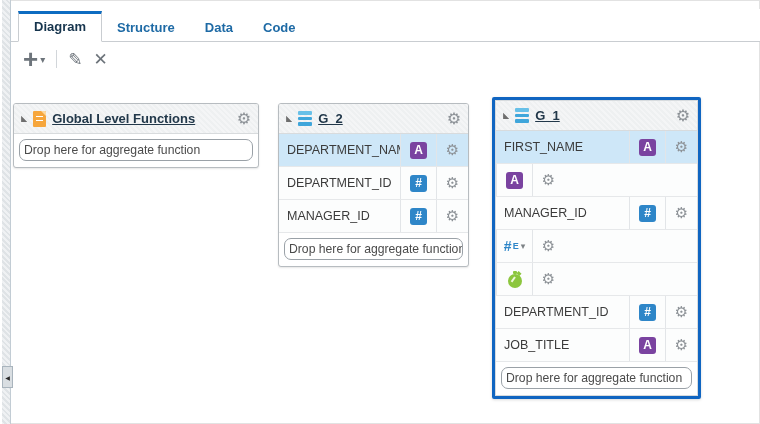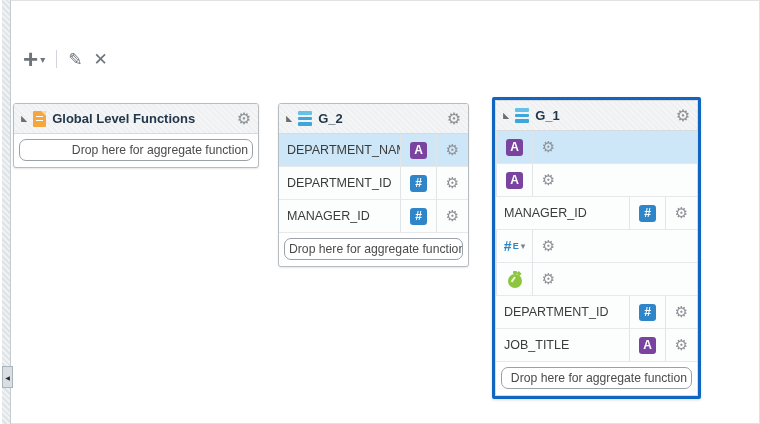--- a/index.html
+++ b/index.html
@@ -32,21 +32,21 @@
   .caret { font-size:10px; color:#6d747b; }
   .tb-sep { width:1px; height:18px; background:#d2d6da; }
   .pencil, .xicon { font-size:17px; color:#6d747b; font-weight:bold; cursor:pointer; }
 
   
   .panel { position:absolute; background:#fff; border:1px solid #b7bcc0; border-radius:3px;
     box-shadow:0 1px 2px rgba(0,0,0,0.10); }
   .phead { height:30px; display:flex; align-items:center; gap:6px; padding:0 7px;
     background:repeating-linear-gradient(45deg,#f4f5f6 0 2px,#eef0f1 2px 4px);
     border-bottom:1px solid #d8dbdd; border-radius:2px 2px 0 0; }
-  .ptitle { font-size:13px; font-weight:bold; color:#22384a; }
+  .ptitle { font-size:13px; font-weight:bold; color:#22384a;text-decoration:underline; }
   .phgear { margin-left:auto; font-size:16px; color:#8d9297; cursor:pointer; line-height:1; }
   .tri { display:inline-block; transform:scaleX(-1); font-size:8px; color:#6e6e6e; line-height:1; }
 
   .panel-global { left:13px;  top:103px; width:246px; }
   .panel-g2     { left:278px; top:103px; width:191px; }
   .g1wrap { position:absolute; left:492px; top:97px; width:209px;
     border:3px solid var(--selection); border-radius:2px; box-shadow:0 1px 3px rgba(0,0,0,0.15); }
   .g1wrap .panel-g1 { position:relative; left:0; top:0; width:100%; border:1px solid #d7dbde;
     box-shadow:none; border-radius:0; }
 
@@ -86,34 +86,40 @@
   .db i:first-child { background:#67c0e8; }
 
   .doc { position:relative; width:13px; height:16px; background:var(--doc-icon);
     border-radius:1px; overflow:hidden; display:inline-block; }
   .doc:before { content:""; position:absolute; left:3px; top:5px; right:3px; height:8px;
     background:repeating-linear-gradient(to bottom,#fff 0 1.5px,transparent 1.5px 4px); }
   .doc:after { content:""; position:absolute; top:0; right:0; width:0; height:0;
     border-left:5px solid transparent; border-top:5px solid #fbd9a2; }
 
   .dropzone { display:block; margin:5px 5px 6px; border:1px solid #9aa1a7; border-radius:7px;
-    padding:3px 4px; text-align:right; font-size:12.2px; color:#4b4b4b; background:#fff;
+    padding:3px 4px; text-align:left; font-size:12.2px; color:#4b4b4b; background:#fff;
     white-space:nowrap; overflow:hidden; }
 </style>
 </head>
 <body>
 
 <div class="page">
 
   <div class="splitter">
     <div class="splitter-handle">
       <span>◀</span>
     </div>
   </div>
 
+  <div class="tabbar">
+    <div class="tab active">Diagram</div>
+    <div class="tab">Structure</div>
+    <div class="tab">Data</div>
+    <div class="tab">Code</div>
+  </div>
 
   <div class="toolbar">
     <div class="tb-add">
       <span class="plus">+</span>
       <span class="caret">▾</span>
     </div>
     <div class="tb-sep"></div>
     <span class="pencil">✎</span>
     <span class="xicon">✕</span>
   </div>
@@ -177,20 +183,21 @@
             <i></i>
             <i></i>
             <i></i>
           </span>
         <span class="ptitle">G_1</span>
         <span class="phgear">⚙</span>
       </div>
       <div class="pbody">
         <div>
             <div class="frow sel">
+              <div class="fname">FIRST_NAME</div>
               <div class="ficon">
                 <span class="badge badge-text">A</span>
               </div>
               <div class="fgear">⚙</div>
             </div>
             <div class="frow">
               <div class="ficon">
                 <span class="badge badge-text">A</span>
               </div>
               <div class="fgear">⚙</div>

